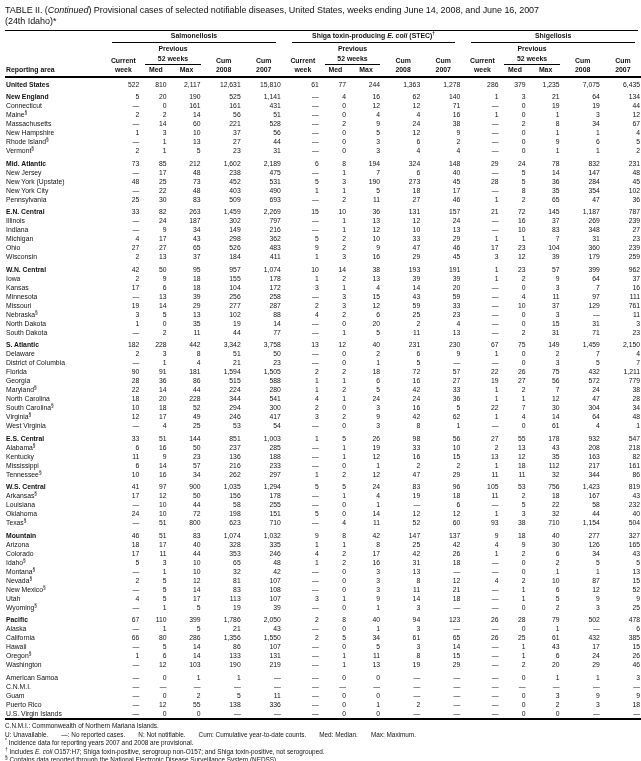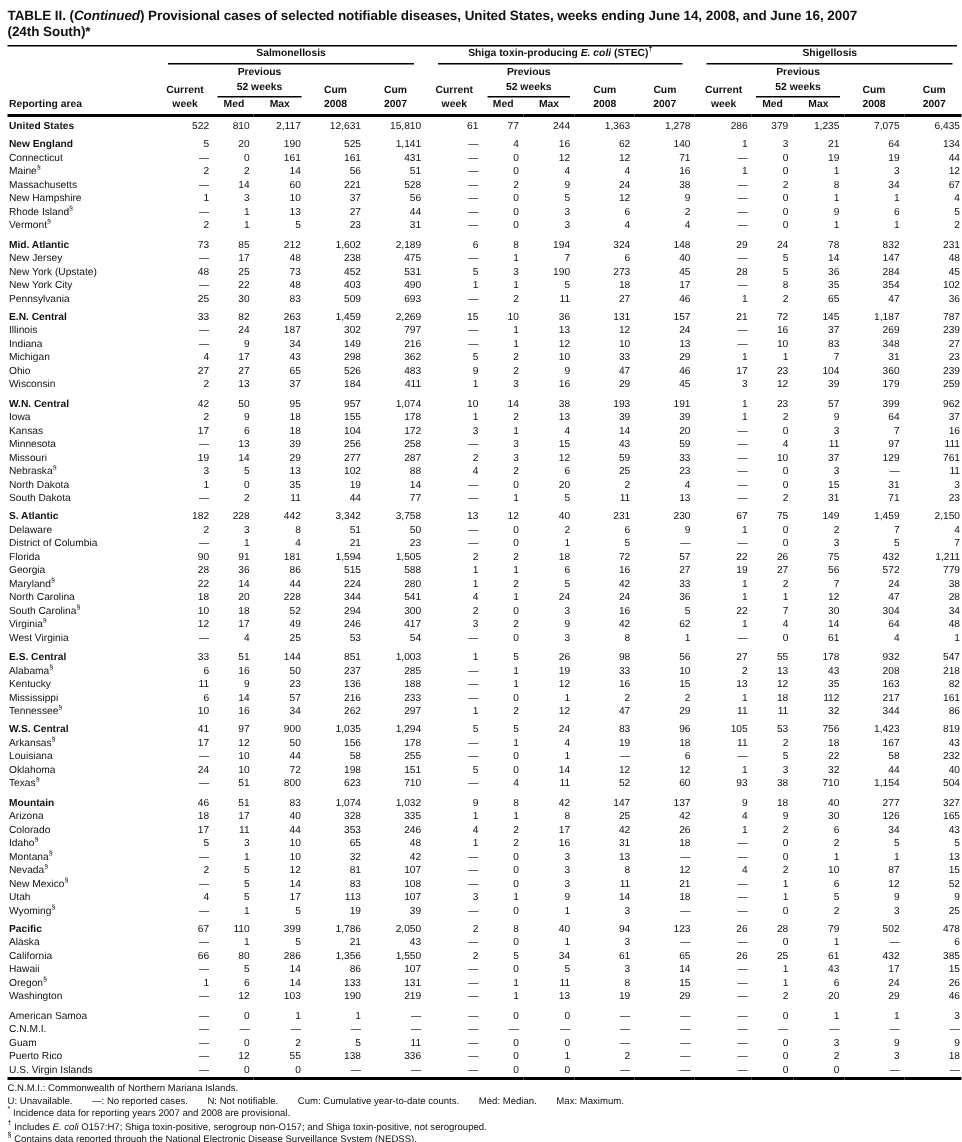--- a/index.html
+++ b/index.html
@@ -1,20 +1,20 @@
 <!DOCTYPE html>
 <html><head>
 <meta charset="utf-8">
 <style>
   * { margin:0; padding:0; box-sizing:border-box; }
   html,body { background:#fff; }
   body { width:641px; font-family:"Liberation Sans", sans-serif; color:#111; }
   .page { width:641px; padding:5px 3px 4px 5px; }
 
-  .title { font-size:9px; font-weight:bold; line-height:11px; letter-spacing:-0.05px;
+  .title { font-size:9px; font-weight:normal; line-height:11px; letter-spacing:-0.05px;
            padding-bottom:3px; border-bottom:1.5px solid #000; }
   .title .tline { white-space:nowrap; }
 
   table { width:638px; border-collapse:collapse; table-layout:fixed; border-bottom:2px solid #000; }
   thead td { font-weight:bold; font-size:6.9px; line-height:8.5px; vertical-align:bottom; padding:0; }
   .grp-inner { text-align:center; border-bottom:1px solid #000; margin:0 8px; padding:1px 0 1px 0; white-space:nowrap; }
   .prevwrap { text-align:center; padding-top:2px; }
   .u52 { border-bottom:1px solid #000; margin:0 3px; padding-bottom:0.5px; }
   td.hc { text-align:center; }
   tr.hdr-last td { border-bottom:2px solid #000; padding-bottom:1.5px; padding-top:0.5px; }
@@ -34,21 +34,21 @@
   .abbr-seg:last-child { margin-right:0; }
   i { font-style:italic; }
 </style>
 </head>
 <body>
 
 <div class="page">
 
   <div class="title">
     <div class="tline"><span>TABLE II. (</span><i>Continued</i><span>) Provisional cases of selected notifiable diseases, United States, weeks ending June 14, 2008, and June 16, 2007</span></div>
-    <div class="tline"><span>(24th South)*</span></div>
+    <div class="tline"><span>(24th Idaho)*</span></div>
   </div>
 
   <table>
     <colgroup>
       <col style="width:99px">
       <col style="width:38px">
         <col style="width:27px">
         <col style="width:34px">
         <col style="width:40px">
         <col style="width:40px">

